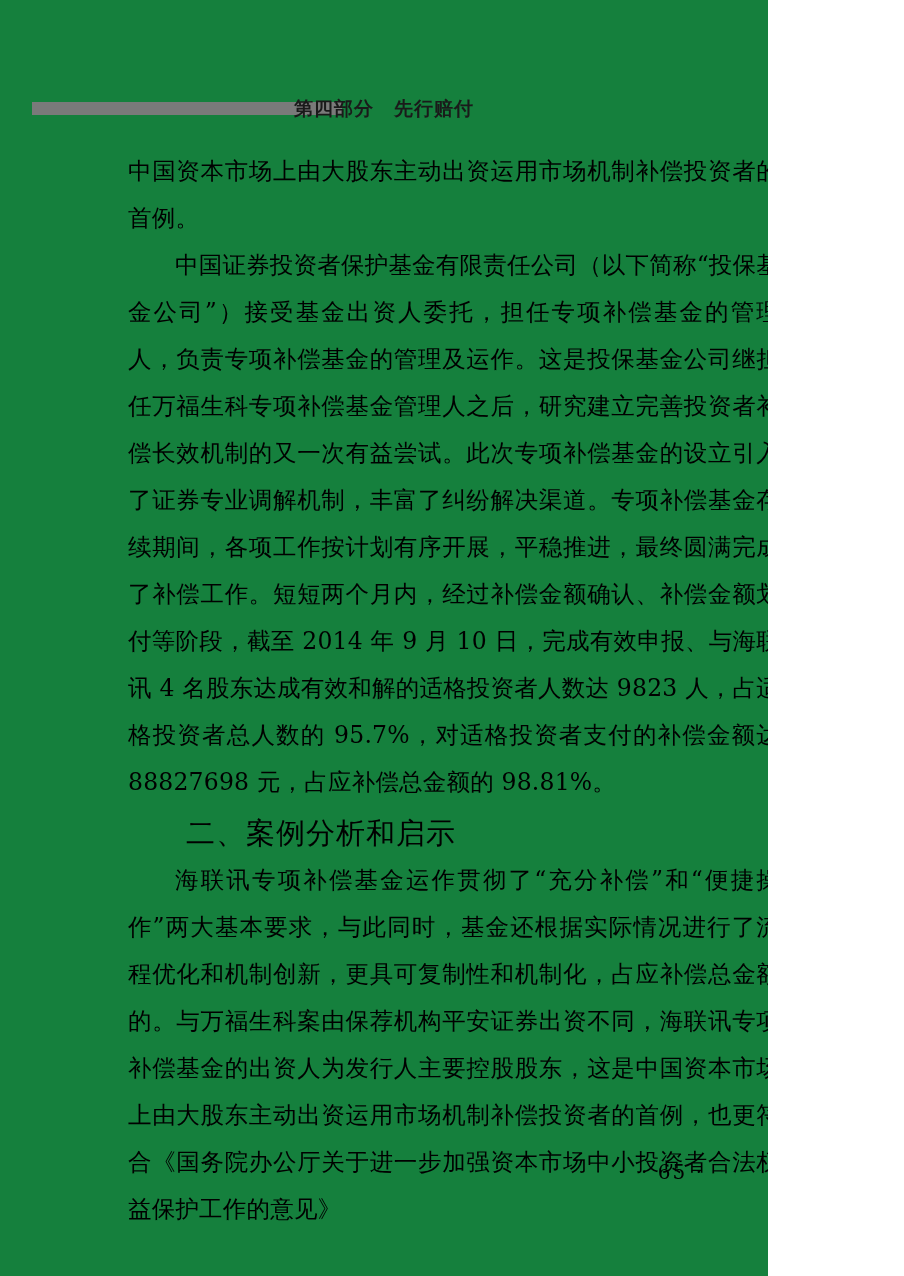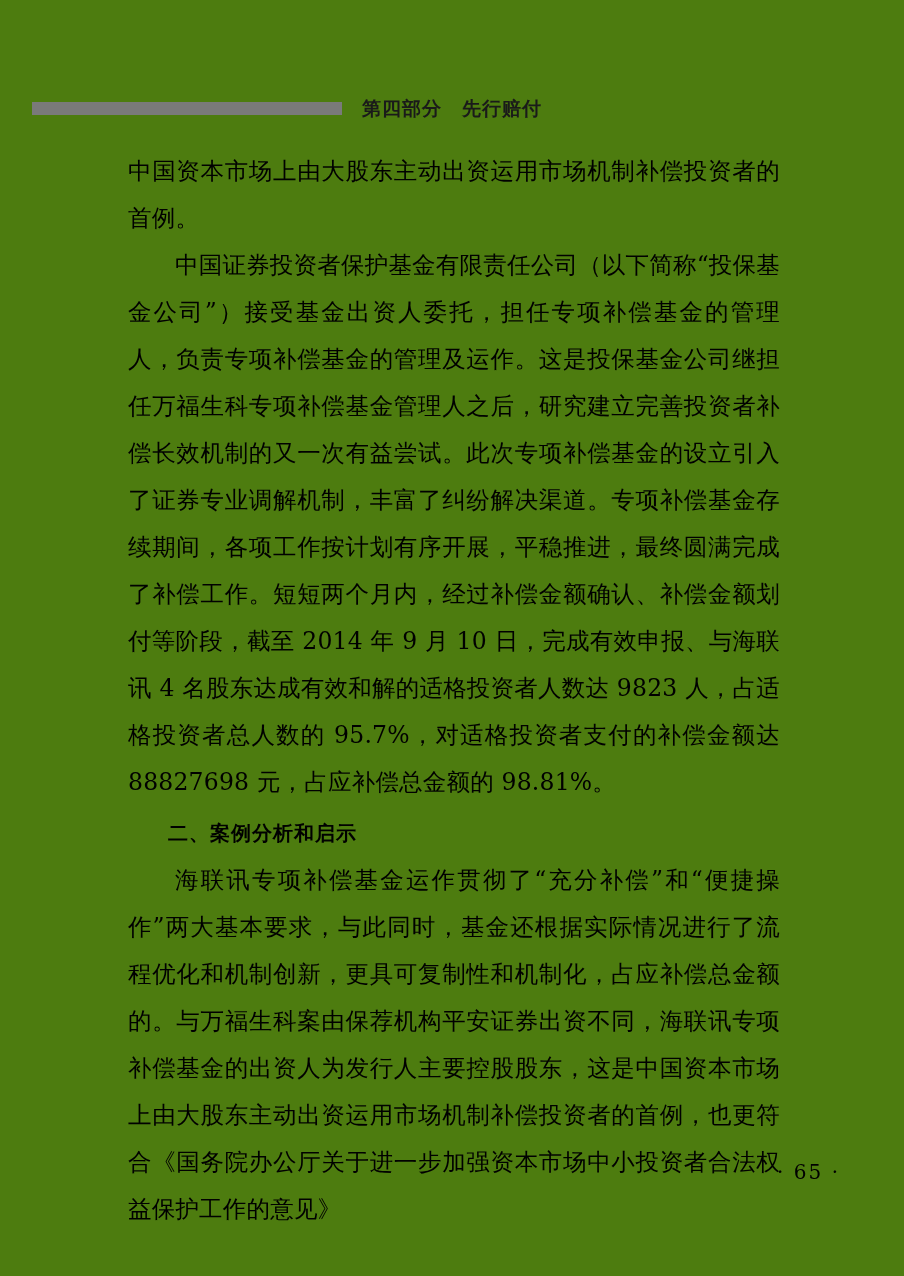--- a/index.html
+++ b/index.html
@@ -2,23 +2,23 @@
 <html><head>
 <meta charset="utf-8">
 <style>
   html, body {
     margin: 0;
     padding: 0;
     background: #ffffff;
   }
   .page {
     position: relative;
-    width: 904px;
+    width: 768px;
     height: 1276px;
-    background: #4d7c0f;
+    background: #15803d;
     font-family: "DejaVu Serif", "Liberation Serif", serif;
     color: #000000;
     overflow: hidden;
   }
 
   
   .header {
     position: absolute;
     top: 96px;
     left: 32px;
@@ -60,24 +60,24 @@
     text-align: justify;
     text-justify: inter-ideograph;
     letter-spacing: 0.2px;
     font-family: "DejaVu Serif", "Liberation Serif", serif;
   }
   p.indent {
     text-indent: 2em;
   }
   h2.section {
     margin: 4px 0 0 0;
-    font-size: 20px;
+    font-size: 29px;
     line-height: 47px;
     text-indent: 2em;
-    font-weight: bold;
+    font-weight: normal;
     font-family: "DejaVu Sans", "Liberation Sans", sans-serif;
     letter-spacing: 1px;
   }
 
   
   .folio {
     position: absolute;
     left: 0;
     right: 64px;
     bottom: 92px;

